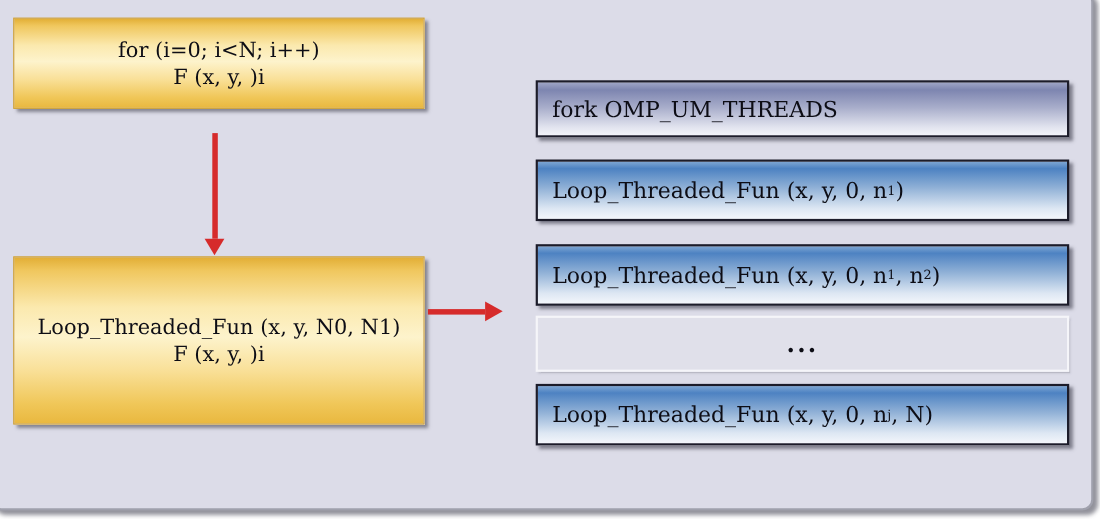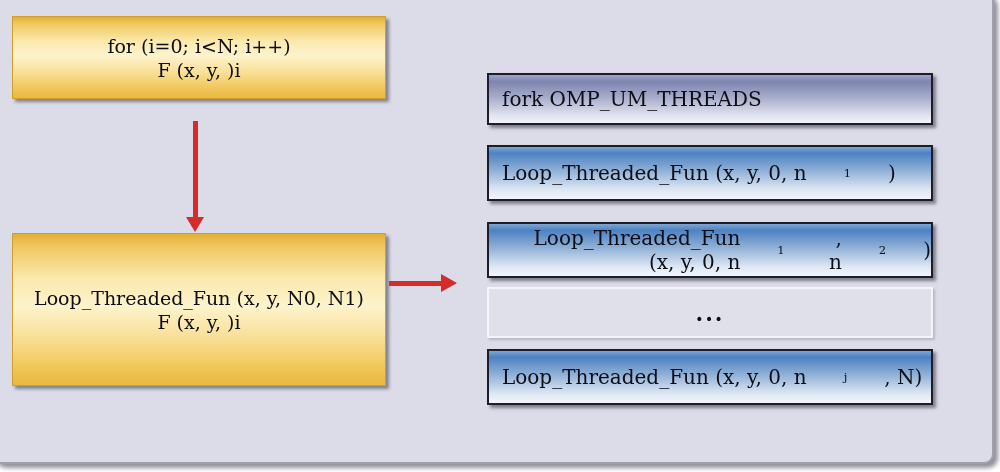--- a/index.html
+++ b/index.html
@@ -46,40 +46,38 @@
     font-size: 19px;
     line-height: 24px;
     color: #0d0d15;
   }
   .ybox-1 { top: 16px;  height: 81px; }
   .ybox-2 { top: 233px; height: 151px; }
   
   .rbox {
     position: absolute;
     left: 487px;
-    width: 446px;
+    width: 485px;
     height: 52px;
     border: 2px solid #1c1c2a;
     box-shadow: 3px 3px 3px rgba(104,104,118,0.8);
     display: flex;
     align-items: center;
     padding-left: 13px;
     box-sizing: border-box;
     font-size: 20px;
     color: #0d0d15;
-    text-align: right;
   }
   .rbox.slate {
     background: linear-gradient(180deg,
       #9fa5c6 0%, #7d85b0 14%, #a9aecb 48%, #e2e4ef 85%, #f2f3f9 100%);
   }
   .rbox.blue {
     background: linear-gradient(180deg,
       #7ea6d3 0%, #4d82c2 12%, #8fb0d6 45%, #dde7f3 82%, #f3f6fb 100%);
-    gap: 37px;
   }
   .rbox.dots {
     background: #e0e0ea;
     border: 2px solid #f5f5f9;
     box-shadow: 2px 2px 2px rgba(120,120,132,0.35);
     justify-content: center;
     padding-left: 0;
     font-size: 22px;
     font-weight: bold;
     letter-spacing: 2px;

